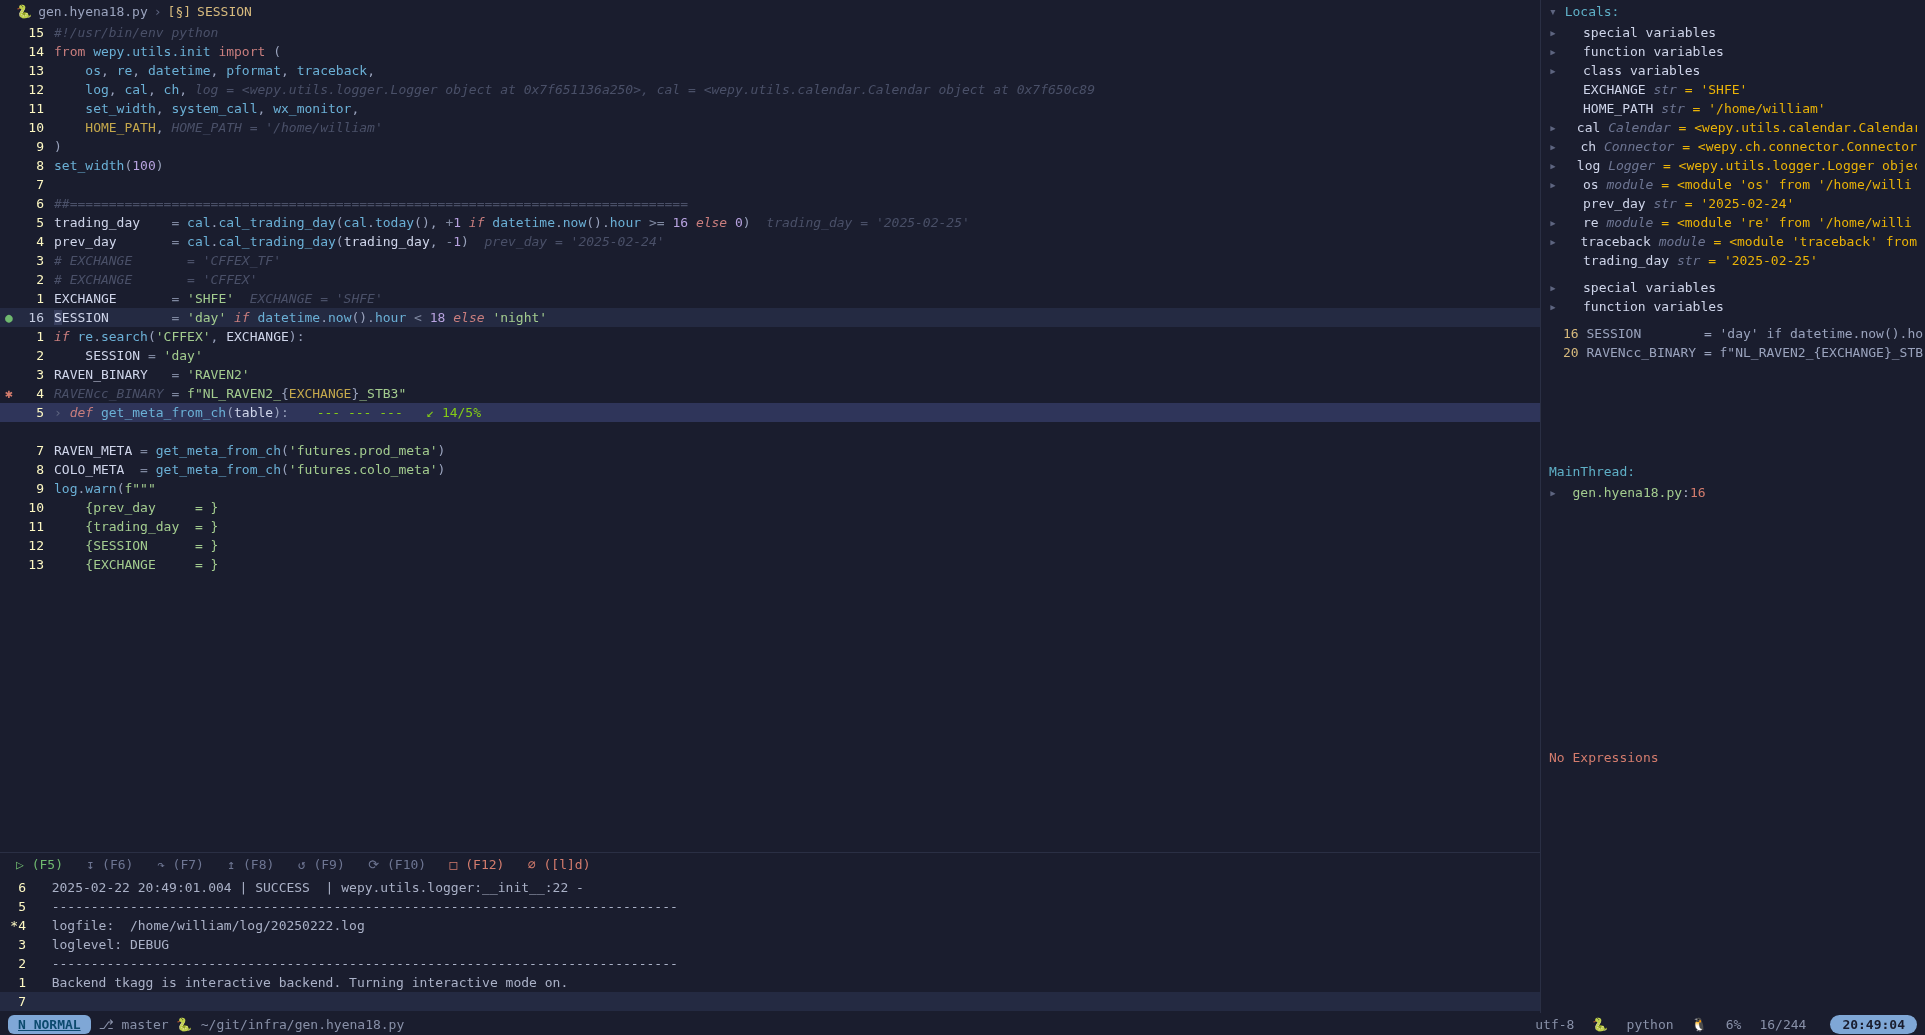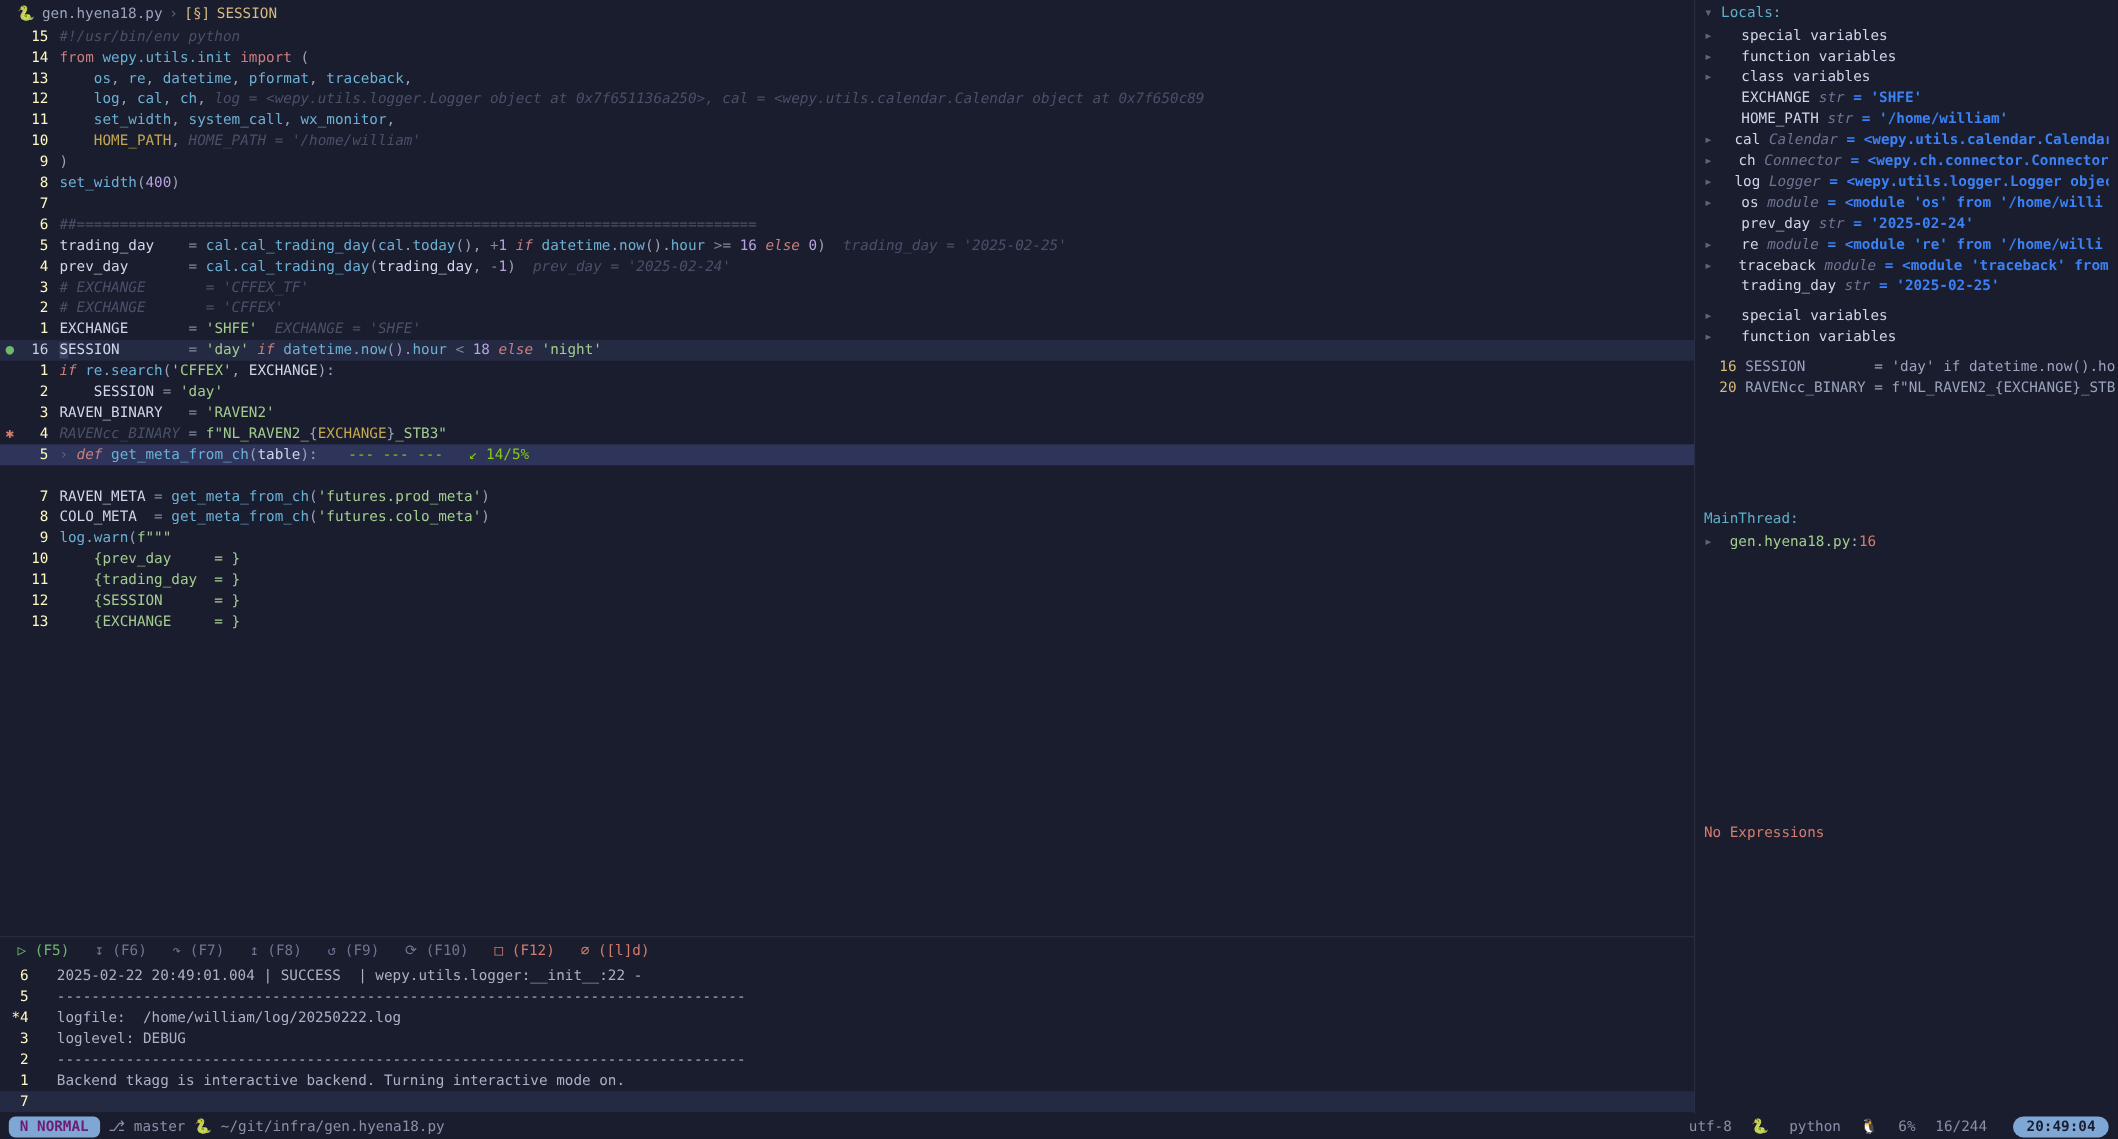--- a/index.html
+++ b/index.html
@@ -47,31 +47,31 @@
 .dt-red { color: #d47c6d; }
 .log-area { padding: 2px 0; }
 .log-line { display: flex; height: 19px; line-height: 19px; }
 .log-cur { background: #242a42; }
 .panel-header { padding: 4px 8px; color: #5fb0c7; }
 .panel-body { padding: 0 8px; }
 .var-row { display: flex; height: 19px; line-height: 19px; white-space: pre; overflow: hidden; }
 .var-arrow { width: 14px; color: #5e6580; }
 .var-name { color: #cfd5ea; margin-left: 20px; }
 .var-type { color: #6e7693; font-style: italic; }
-.var-val { color: #3b82f6; font-weight: bold; }
+.var-val { color: #eab308; }
 .stack-row { white-space: pre; height: 19px; line-height: 19px; }
 .stack-func { color: #66b0ce; }
 .stack-file { color: #a3cc8f; }
 .stack-ln { color: #d47c6d; }
 .expr-none { color: #d47c6d; padding: 4px 8px; }
 .hint-file { color: #6e7693; padding: 4px 8px; }
 .hint { padding: 0 8px 0 22px; white-space: pre; height: 19px; line-height: 19px; color: #9aa3bd; }
 .hint-ln { color: #d7ba7d; }
 .status { height: 22px; background: #1a1d2e; display: flex; align-items: center; font-size: 13px; gap: 8px; padding: 0 8px; }
-.mode { background: #7fa7d6; color: #701a75; padding: 2px 10px; border-radius: 6px; font-weight: bold; }
+.mode { background: #7fa7d6; color: #0c4a6e; padding: 2px 10px; border-radius: 6px; font-weight: bold; text-decoration: underline; }
 .branch { color: #8890a8; }
 .path { color: #8890a8; }
 .spacer { flex: 1; }
 .sr { color: #8890a8; margin-left: 10px; }
 .clock { background: #7fa7d6; color: #1a1d2e; padding: 2px 12px; border-radius: 10px; font-weight: bold; margin-left: 16px; }
 .chev { color: #5e6580; }
 </style>
 </head>
 <body>
 
@@ -85,21 +85,21 @@
       <span class="bc-sym">SESSION</span>
     </div>
     <div class="code-area" id="code-area">
         <div class="code-line"><span class="gutter-sign "></span><span class="gutter-num">15</span><span class="code c">#!/usr/bin/env python</span></div>
         <div class="code-line"><span class="gutter-sign "></span><span class="gutter-num">14</span><span class="code"><span class="kw">from</span> <span class="i">wepy.utils.init</span> <span class="kw">import</span> <span class="p">(</span></span></div>
         <div class="code-line"><span class="gutter-sign "></span><span class="gutter-num">13</span><span class="code">    <span class="i">os</span><span class="p">,</span> <span class="i">re</span><span class="p">,</span> <span class="i">datetime</span><span class="p">,</span> <span class="i">pformat</span><span class="p">,</span> <span class="i">traceback</span><span class="p">,</span></span></div>
         <div class="code-line"><span class="gutter-sign "></span><span class="gutter-num">12</span><span class="code">    <span class="i">log</span><span class="p">,</span> <span class="i">cal</span><span class="p">,</span> <span class="i">ch</span><span class="p">,</span> <span class="c">log = &lt;wepy.utils.logger.Logger object at 0x7f651136a250&gt;, cal = &lt;wepy.utils.calendar.Calendar object at 0x7f650c89</span></span></div>
         <div class="code-line"><span class="gutter-sign "></span><span class="gutter-num">11</span><span class="code">    <span class="i">set_width</span><span class="p">,</span> <span class="i">system_call</span><span class="p">,</span> <span class="i">wx_monitor</span><span class="p">,</span></span></div>
         <div class="code-line"><span class="gutter-sign "></span><span class="gutter-num">10</span><span class="code">    <span class="w">HOME_PATH</span><span class="p">,</span> <span class="c">HOME_PATH = '/home/william'</span></span></div>
         <div class="code-line"><span class="gutter-sign "></span><span class="gutter-num">9</span><span class="code"><span class="p">)</span></span></div>
-        <div class="code-line"><span class="gutter-sign "></span><span class="gutter-num">8</span><span class="code"><span class="f">set_width</span><span class="p">(</span><span class="n">400</span><span class="p">)</span></span></div>
+        <div class="code-line"><span class="gutter-sign "></span><span class="gutter-num">8</span><span class="code"><span class="f">set_width</span><span class="p">(</span><span class="n">100</span><span class="p">)</span></span></div>
         <div class="code-line"><span class="gutter-sign "></span><span class="gutter-num">7</span><span class="code"></span></div>
         <div class="code-line"><span class="gutter-sign "></span><span class="gutter-num">6</span><span class="code"><span class="c">##===============================================================================</span></span></div>
         <div class="code-line"><span class="gutter-sign "></span><span class="gutter-num">5</span><span class="code"><span class="v">trading_day</span>    <span class="op">=</span> <span class="i">cal</span><span class="p">.</span><span class="f">cal_trading_day</span><span class="p">(</span><span class="i">cal</span><span class="p">.</span><span class="f">today</span><span class="p">(),</span> <span class="op">+</span><span class="n">1</span> <span class="k">if</span> <span class="i">datetime</span><span class="p">.</span><span class="f">now</span><span class="p">().</span><span class="i">hour</span> <span class="op">&gt;=</span> <span class="n">16</span> <span class="k">else</span> <span class="n">0</span><span class="p">)</span>  <span class="c">trading_day = '2025-02-25'</span></span></div>
         <div class="code-line"><span class="gutter-sign "></span><span class="gutter-num">4</span><span class="code"><span class="v">prev_day</span>       <span class="op">=</span> <span class="i">cal</span><span class="p">.</span><span class="f">cal_trading_day</span><span class="p">(</span><span class="v">trading_day</span><span class="p">,</span> <span class="op">-</span><span class="n">1</span><span class="p">)</span>  <span class="c">prev_day = '2025-02-24'</span></span></div>
         <div class="code-line"><span class="gutter-sign "></span><span class="gutter-num">3</span><span class="code"><span class="c"># EXCHANGE       = 'CFFEX_TF'</span></span></div>
         <div class="code-line"><span class="gutter-sign "></span><span class="gutter-num">2</span><span class="code"><span class="c"># EXCHANGE       = 'CFFEX'</span></span></div>
         <div class="code-line"><span class="gutter-sign "></span><span class="gutter-num">1</span><span class="code"><span class="v">EXCHANGE</span>       <span class="op">=</span> <span class="s">'SHFE'</span>  <span class="c">EXCHANGE = 'SHFE'</span></span></div>
         <div class="code-line hl-line"><span class="gutter-sign bp-sign">●</span><span class="gutter-num cur">16</span><span class="code"><span style="background:#3a4160;color:#cfd5ea;">S</span><span class="v">ESSION</span>        <span class="op">=</span> <span class="s">'day'</span> <span class="k">if</span> <span class="i">datetime</span><span class="p">.</span><span class="f">now</span><span class="p">().</span><span class="i">hour</span> <span class="op">&lt;</span> <span class="n">18</span> <span class="k">else</span> <span class="s">'night'</span></span></div>
         <div class="code-line"><span class="gutter-sign "></span><span class="gutter-num">1</span><span class="code"><span class="k">if</span> <span class="i">re</span><span class="p">.</span><span class="f">search</span><span class="p">(</span><span class="s">'CFFEX'</span><span class="p">,</span> <span class="v">EXCHANGE</span><span class="p">):</span></span></div>
         <div class="code-line"><span class="gutter-sign "></span><span class="gutter-num">2</span><span class="code">    <span class="v">SESSION</span> <span class="op">=</span> <span class="s">'day'</span></span></div>

